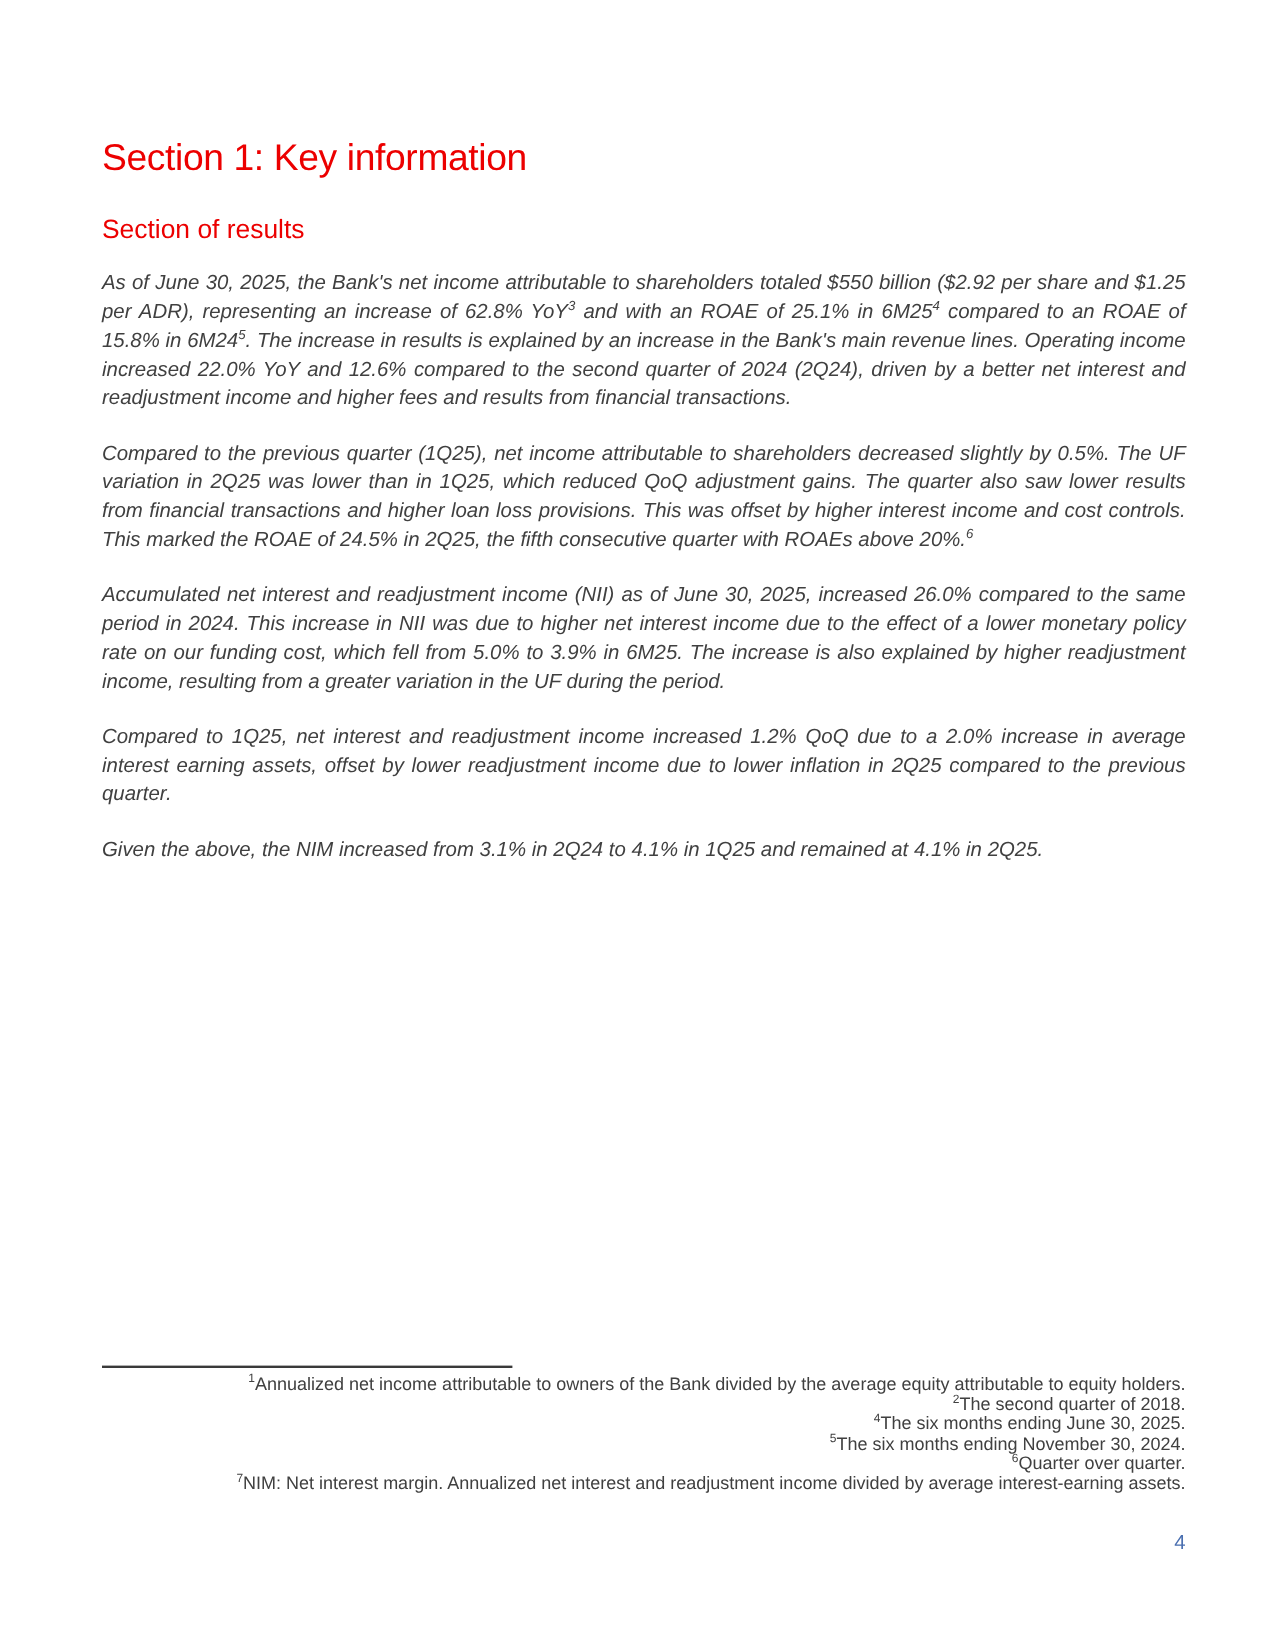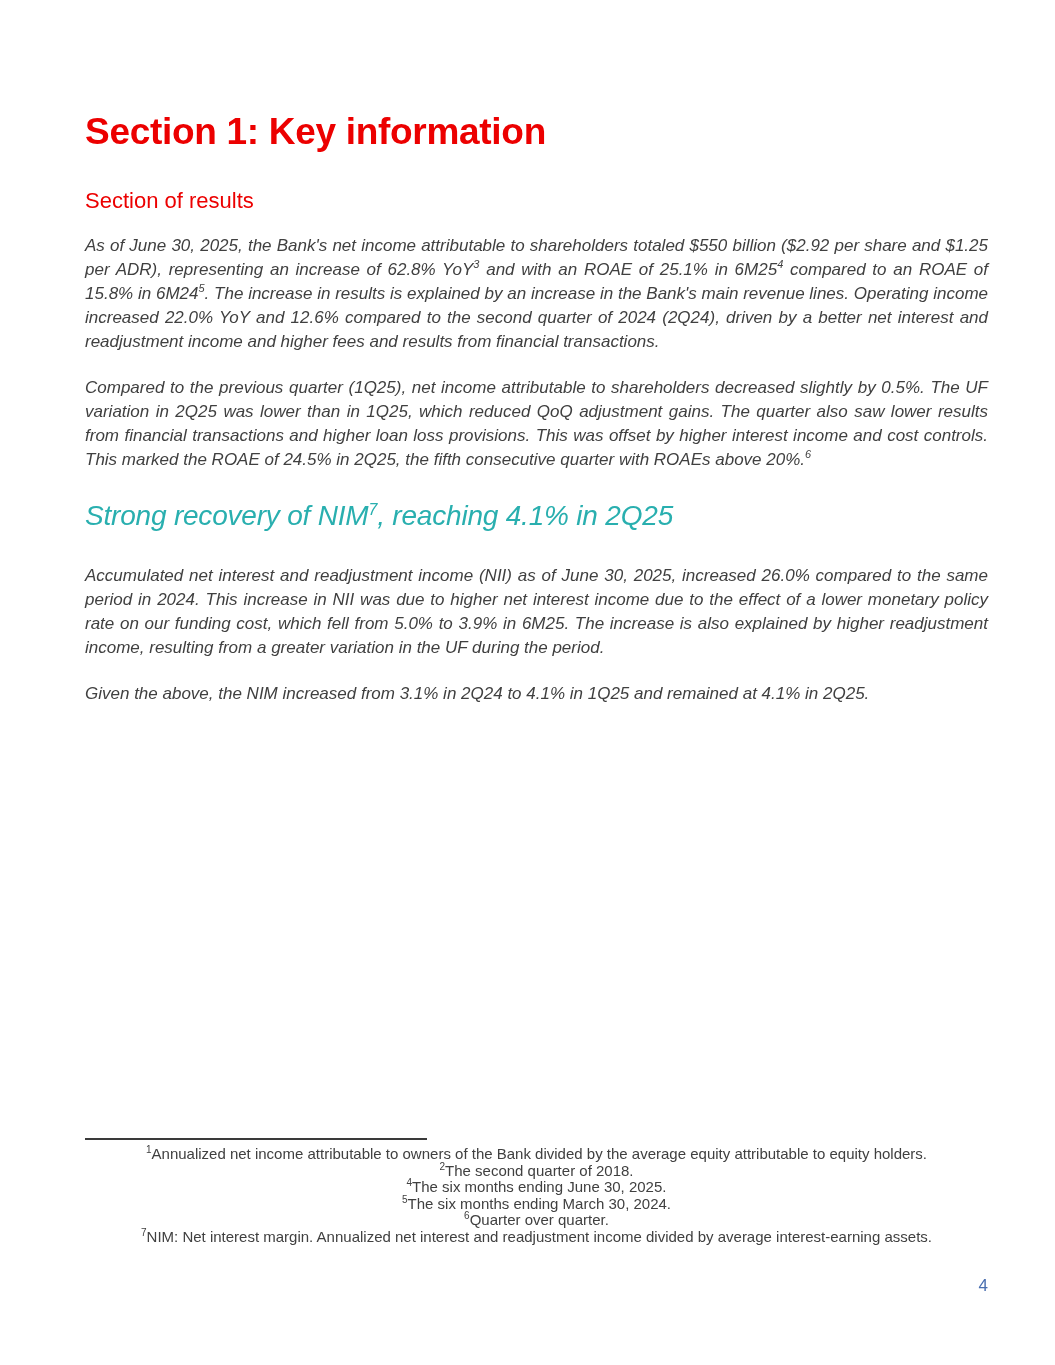--- a/index.html
+++ b/index.html
@@ -11,24 +11,24 @@
     overflow: hidden;
     font-family: "Liberation Sans", sans-serif;
   }
   .content {
     position: absolute;
     left: 85px;
     right: 67px;
     top: 110px;
   }
   .section-title {
-    margin: 0 0 34px 0;
-    font-size: 37px;
+    margin: 0 0 24px 0;
+    font-size: 31px;
     line-height: 44px;
-    font-weight: bold;
+    font-weight: normal;
     letter-spacing: -0.3px;
     color: var(--red, #EC0000);
   }
   .section-subtitle {
     margin: 0 0 20px 0;
     font-size: 22px;
     line-height: 26px;
     font-weight: normal;
     color: var(--red, #EC0000);
   }
@@ -67,21 +67,21 @@
   }
   .footnote-rule {
     width: 342px;
     height: 2px;
     background: var(--rule, #3A3A3A);
     margin: 0 0 6px 0;
   }
   .fn {
     font-size: 15px;
     line-height: 16.5px;
-    text-align: center;
+    text-align: right;
   }
   .fn sup {
     font-size: 10px;
     line-height: 0;
   }
   .page-number {
     position: absolute;
     top: 1276px;
     right: 67px;
     font-size: 17px;
@@ -96,33 +96,33 @@
 
     <h1 class="section-title">Section 1: Key information</h1>
 
     <h2 class="section-subtitle">Section of results</h2>
 
 
     <p class="body-para"><span>As of June 30, 2025, the Bank's net income attributable to shareholders totaled $550 billion ($2.92 per share and $1.25 per ADR), representing an increase of 62.8% YoY</span><sup>3</sup><span> and with an ROAE of 25.1% in 6M25</span><sup>4</sup><span> compared to an ROAE of 15.8% in 6M24</span><sup>5</sup><span>. The increase in results is explained by an increase in the Bank's main revenue lines. Operating income increased 22.0% YoY and 12.6% compared to the second quarter of 2024 (2Q24), driven by a better net interest and readjustment income and higher fees and results from financial transactions.</span></p>
 
     <p class="body-para"><span>Compared to the previous quarter (1Q25), net income attributable to shareholders decreased slightly by 0.5%. The UF variation in 2Q25 was lower than in 1Q25, which reduced QoQ adjustment gains. The quarter also saw lower results from financial transactions and higher loan loss provisions. This was offset by higher interest income and cost controls. This marked the ROAE of 24.5% in 2Q25, the fifth consecutive quarter with ROAEs above 20%.</span><sup>6</sup></p>
 
-    <p class="headline"><span>Strong recovery of NIM</span><sup>7</sup><span>, reaching 4.1% in 2Q25</span></p>
 
     <p class="body-para"><span>Accumulated net interest and readjustment income (NII) as of June 30, 2025, increased 26.0% compared to the same period in 2024. This increase in NII was due to higher net interest income due to the effect of a lower monetary policy rate on our funding cost, which fell from 5.0% to 3.9% in 6M25. The increase is also explained by higher readjustment income, resulting from a greater variation in the UF during the period.</span></p>
 
+    <p class="body-para"><span>Compared to 1Q25, net interest and readjustment income increased 1.2% QoQ due to a 2.0% increase in average interest earning assets, offset by lower readjustment income due to lower inflation in 2Q25 compared to the previous quarter.</span></p>
 
     <p class="body-para"><span>Given the above, the NIM increased from 3.1% in 2Q24 to 4.1% in 1Q25 and remained at 4.1% in 2Q25.</span></p>
 
   </main>
 
   <footer class="footnotes">
     <div class="footnote-rule"></div>
     <div class="fn"><sup>1</sup><span>Annualized net income attributable to owners of the Bank divided by the average equity attributable to equity holders.</span></div>
     <div class="fn"><sup>2</sup><span>The second quarter of 2018.</span></div>
     <div class="fn"><sup>4</sup><span>The six months ending June 30, 2025.</span></div>
-    <div class="fn"><sup>5</sup><span>The six months ending March 30, 2024.</span></div>
+    <div class="fn"><sup>5</sup><span>The six months ending November 30, 2024.</span></div>
     <div class="fn"><sup>6</sup><span>Quarter over quarter.</span></div>
     <div class="fn"><sup>7</sup><span>NIM: Net interest margin. Annualized net interest and readjustment income divided by average interest-earning assets.</span></div>
   </footer>
 
   <div class="page-number">4</div>
 </div>
 
 </body></html>

